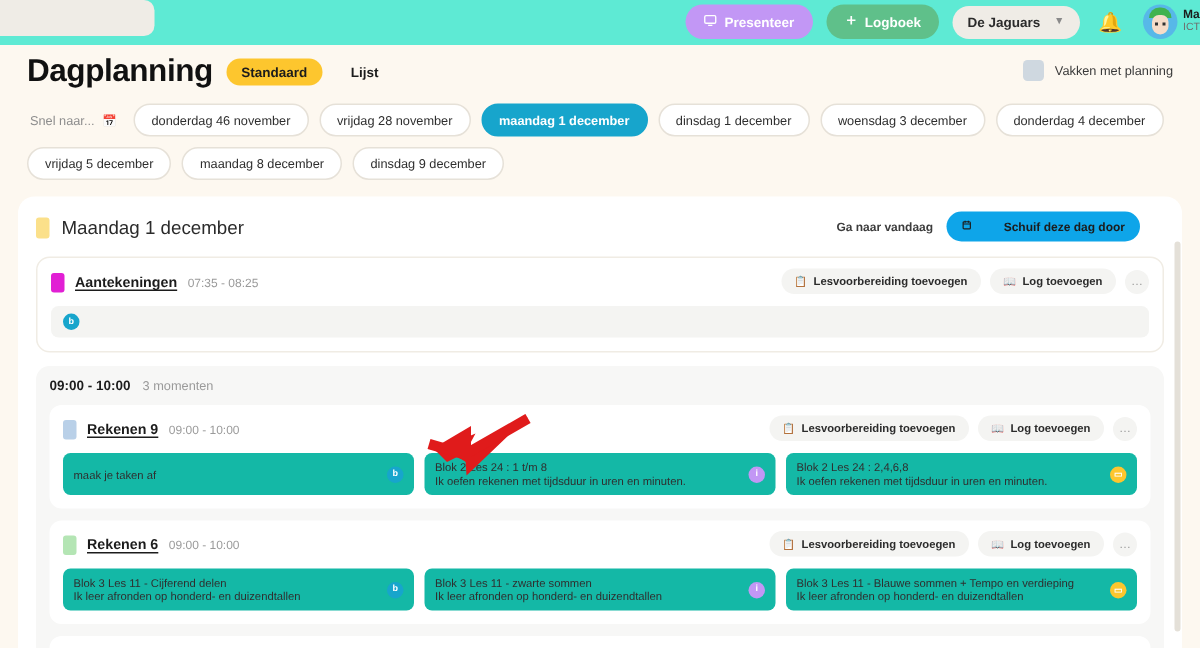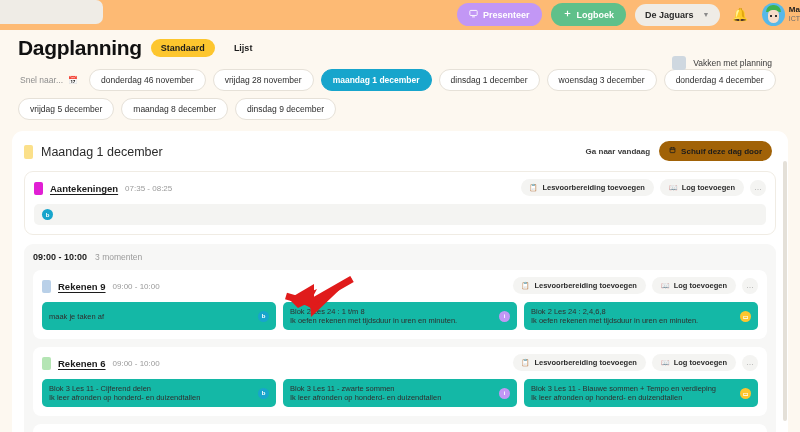--- a/index.html
+++ b/index.html
@@ -5,21 +5,21 @@
   * { box-sizing: border-box; margin: 0; padding: 0; }
   html, body {
     width: 800px; height: 432px;
     overflow: hidden;
     background: #fdf8f0;
     font-family: "Liberation Sans", sans-serif;
     -webkit-font-smoothing: antialiased;
   }
 
   
-  .topbar { position: relative; height: 30px; background: #fdba74; text-decoration: underline; }
+  .topbar { position: relative; height: 30px; background: #5eead4; text-decoration: underline; }
   .tab-stub {
     position: absolute; left: 0; top: 0; width: 103px; height: 24px;
     background: #efece6; border-radius: 0 7px 7px 0;
   }
   .top-right {
     position: absolute; right: 0; top: 3px;
     display: flex; align-items: center; gap: 9px;
   }
   .btn-presenteer {
     display: flex; align-items: center; gap: 5px;
@@ -68,22 +68,22 @@
   }
   .pill-standaard {
     background: #fdc62e; color: #1c1c1c; font-size: 9px; font-weight: bold;
     border-radius: 11px; padding: 4px 10px;
   }
   .pill-lijst {
     color: #1c1c1c; font-size: 9px; font-weight: bold;
     border-radius: 11px; padding: 4px 10px; background: transparent;
   }
   .vakken-row {
-    position: absolute; right: 28px; top: 10px;
-    display: flex; align-items: center; gap: 7px; margin-top: 16px;
+    position: absolute; right: 18px; top: 10px;
+    display: flex; align-items: center; gap: 7px;
   }
   .vakken-box { width: 14px; height: 14px; background: #cfd8e0; border-radius: 3px; }
   .vakken-lbl { font-size: 8.5px; color: #3a3a3a; }
 
   
   .chips { padding: 9px 18px 0 18px; display: flex; flex-wrap: wrap; gap: 7px; }
   .snel {
     display: flex; align-items: center; justify-content: space-between;
     width: 64px; padding: 0 4px 0 2px; font-size: 8.5px; color: #8d8d8d;
   }
@@ -98,25 +98,25 @@
 
   
   .card {
     margin: 11px 12px 0 12px; background: #fff;
     border-radius: 11px; padding: 10px 12px 0 12px;
     position: relative; height: 318px; overflow: hidden;
   }
   .day-head { display: flex; align-items: center; gap: 8px; position: relative; height: 22px; }
   .day-sq { width: 9px; height: 14px; background: #fbe08a; border-radius: 2px; }
   .day-title { font-size: 12.5px; color: #2b2b2b; }
-  .day-actions { position: absolute; right: 4px; top: 0; display: flex; align-items: center; gap: 9px; }
+  .day-actions { position: absolute; right: 16px; top: 0; display: flex; align-items: center; gap: 9px; }
   .link-vandaag { font-size: 8px; font-weight: bold; color: #3c3c3c; }
   .btn-schuif {
-    display: flex; align-items: center; gap: 5px;
-    background: #a16207; color: #1c1c1c; font-size: 8px; font-weight: bold;
+    display: flex; align-items: center; gap: 21px;
+    background: #0ea5e9; color: #1c1c1c; font-size: 8px; font-weight: bold;
     border-radius: 12px; padding: 5px 10px; border: none; white-space: nowrap;
   }
 
   
   .note-block {
     margin-top: 8px; border: 1px solid #f0ece4; border-radius: 9px;
     padding: 8px 9px 9px 9px;
   }
   .row-head { display: flex; align-items: center; gap: 7px; position: relative; height: 17px; }
   .subj-sq { width: 9px; height: 13px; border-radius: 2px; flex: none; }

